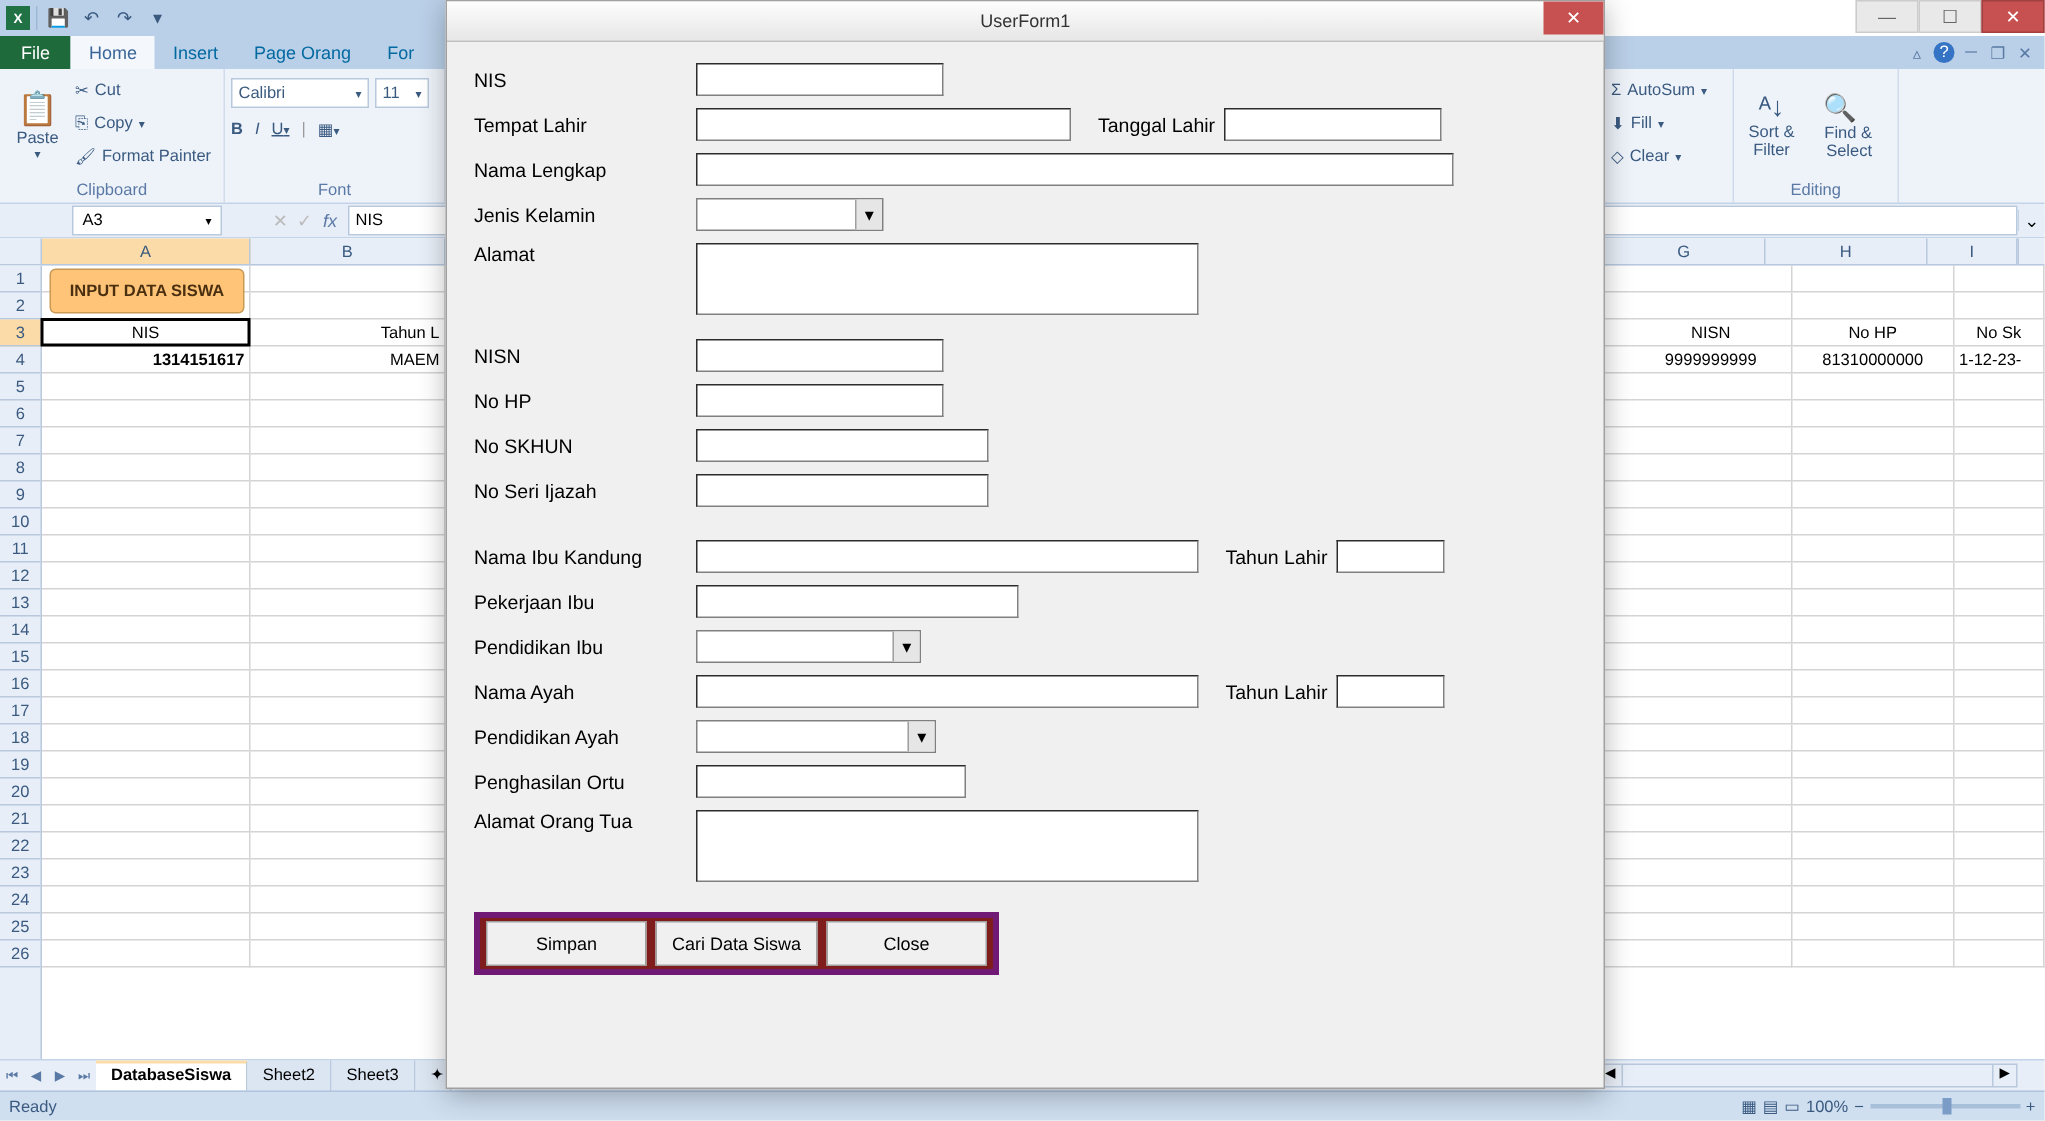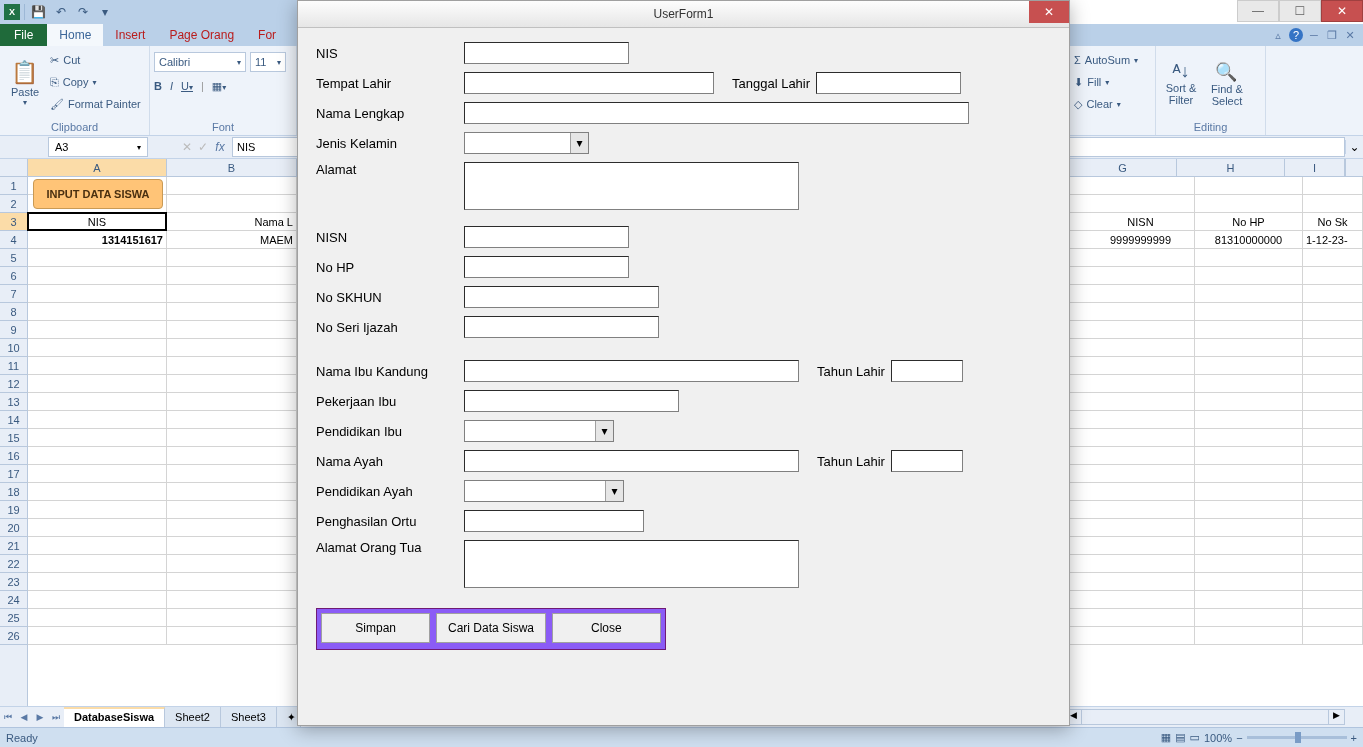--- a/index.html
+++ b/index.html
@@ -14,21 +14,21 @@
   
   .qat { position: absolute; top: 0; left: 0; height: 24px; background: #bad0e8; width: 297px; display: flex; align-items: center; padding-left: 4px; gap: 2px; }
   .qat .xl-icon { width: 16px; height: 16px; background: #207245; display: inline-flex; align-items: center; justify-content: center; color: #fff; font-weight: bold; font-size: 9px; }
   .qat-sep { width: 1px; height: 16px; background: #9db8d6; margin: 0 2px; }
   .qat-btn { width: 20px; height: 20px; display: inline-flex; align-items: center; justify-content: center; color: #3a5a80; }
 
   
   .tabbar { position: absolute; top: 24px; left: 0; height: 22px; width: 297px; background: #bad0e8; display: flex; align-items: flex-end; }
   .tabbar-right { position: absolute; top: 24px; right: 0; width: 293px; height: 22px; background: #bad0e8; display:flex; align-items:center; justify-content:flex-end; gap:4px; padding-right:6px; }
   .tab-file { background: #1f6a3a; color: #fff; padding: 4px 14px; height: 22px; font-size: 12px; }
-  .tab { padding: 4px 12px; color: #b91c1c; font-size: 12px; }
+  .tab { padding: 4px 12px; color: #0369a1; font-size: 12px; }
   .tab.active { background: #f4f8fc; color: #3b6699; }
 
   
   .ribbon { position: absolute; top: 46px; left: 0; right: 0; height: 90px; background: #eef3fa; border-bottom: 1px solid #c3d3e8; display: flex; }
   .ribbon-left { width: 297px; display: flex; }
   .ribbon-gap { flex: 1; }
   .ribbon-right { width: 293px; display: flex; }
   .rgroup { border-right: 1px solid #d0dceb; padding: 2px 4px 0 4px; display: flex; flex-direction: column; justify-content: space-between; }
   .rgroup-body { display: flex; gap: 4px; flex:1; }
   .rgroup-label { text-align: center; color: #5a79a5; font-size: 11px; padding: 2px 0; }
@@ -76,21 +76,21 @@
   .uf-close { position:absolute; right:0; top:0; width:40px; height:22px; background:#c75050; color:#fff; display:flex; align-items:center; justify-content:center; font-size:12px; }
   .uf-body { position:relative; padding: 14px 18px; }
   .uf-row { display:flex; align-items:center; margin-bottom:8px; min-height:22px; }
   .uf-label { width: 148px; font-size: 13px; font-family: "Tahoma", sans-serif; }
   .uf-label2 { font-size:13px; font-family:"Tahoma",sans-serif; margin: 0 6px 0 18px; }
   .uf-input { border: 1px inset #808080; background:#fff; height:22px; padding:0 3px; font-size:12px; }
   .uf-textarea { border: 1px inset #808080; background:#fff; padding:2px; font-size:12px; resize:none; }
   .uf-combo { border: 1px solid #808080; background:#fff; height:22px; display:flex; }
   .uf-combo-txt { flex:1; }
   .uf-combo-btn { width:18px; background:#e6e6e6; border-left:1px solid #a0a0a0; display:flex; align-items:center; justify-content:center; }
-  .uf-buttons { position:absolute; left:18px; bottom:-4px; width:350px; height:42px; border:1px solid #701a75; background:#8b5cf6; display:flex; align-items:flex-start; justify-content:center; gap:6px; padding:4px; }
+  .uf-buttons { position:absolute; left:18px; bottom:-4px; width:350px; height:42px; border:4px solid #701a75; background:#7f1d1d; display:flex; align-items:center; justify-content:center; gap:6px; padding:4px; }
   .uf-btn { flex:1; height:30px; background:#f0f0f0; border:1px solid #a0a0a0; font-size:12px; }
 
   .help-icons { display:flex; gap:4px; align-items:center; }
   .help-icons span { width:14px; height:14px; display:inline-flex; align-items:center; justify-content:center; font-size:11px; color:#5a79a5; }
 </style>
 </head>
 <body>
 
 <div class="win-top">
   <div class="win-btn win-min">—</div>
@@ -203,21 +203,21 @@
       <div></div>
     </div>
     <div class="rgroup" style="width:110px;">
       <div class="rgroup-body">
         <div class="big-btn">
           <span style="font-size:18px;">ᴬ↓</span>
           <span style="text-align:center;">Sort &amp; Filter</span>
         </div>
         <div class="big-btn">
           <span style="font-size:18px;">🔍</span>
-          <span style="text-align:center;">Find &amp; Select</span>
+          <span style="text-align:right;">Find &amp; Select</span>
         </div>
       </div>
       <div>
           <div class="rgroup-label">Editing</div>
         </div>
     </div>
   </div>
 </div>
 
 <div class="fxrow">
@@ -291,21 +291,21 @@
     <div class="gridrow">
         <div class="cell" style="width:139px;"></div>
         <div class="cell" style="width:130px;"></div>
         <div class="cell" style="flex:1;border-right:none;"></div>
         <div class="cell" style="width:108px;"></div>
         <div class="cell" style="width:108px;"></div>
         <div class="cell" style="width:60px;"></div>
       </div>
     <div class="gridrow">
       <div class="cell" style="width:139px;text-align:center;font-weight:normal;">NIS</div>
-      <div class="cell" style="width:130px;text-align:right;">Nama L</div>
+      <div class="cell" style="width:130px;text-align:right;">Tahun L</div>
       <div class="cell" style="flex:1;border-right:none;"></div>
       <div class="cell" style="width:108px;text-align:center;">NISN</div>
       <div class="cell" style="width:108px;text-align:center;">No HP</div>
       <div class="cell" style="width:60px;text-align:center;">No Sk</div>
     </div>
     <div class="gridrow">
       <div class="cell" style="width:139px;text-align:right;font-weight:bold;">1314151617</div>
       <div class="cell" style="width:130px;text-align:right;">MAEM</div>
       <div class="cell" style="flex:1;border-right:none;"></div>
       <div class="cell" style="width:108px;text-align:center;">9999999999</div>

